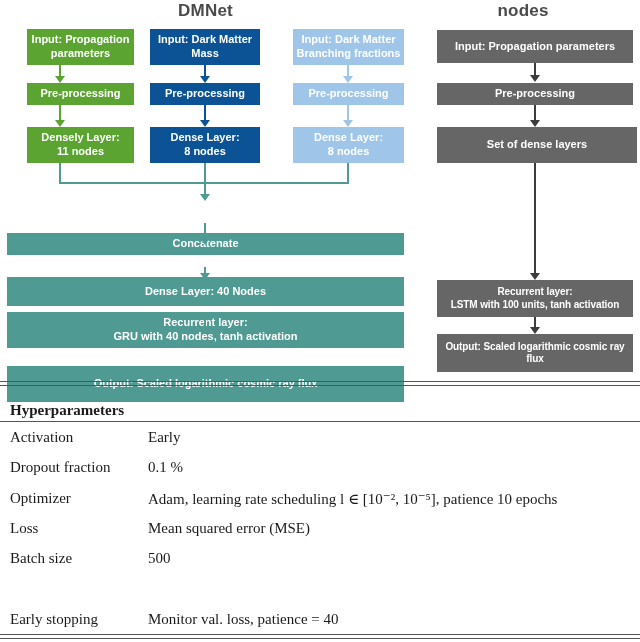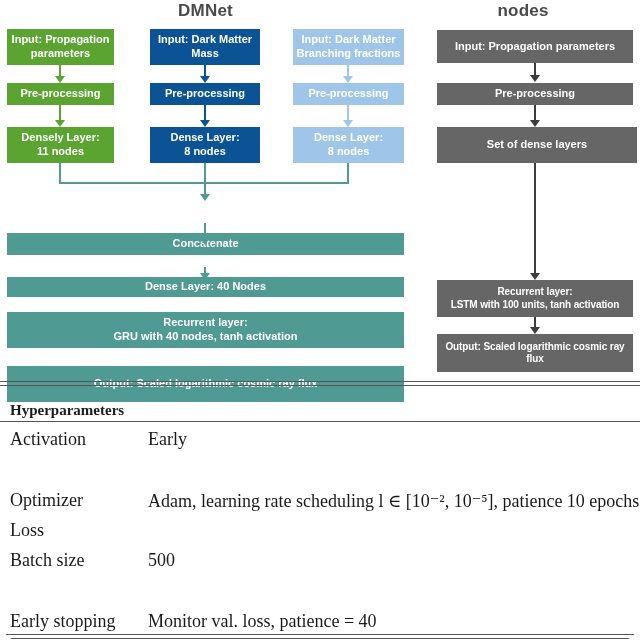--- a/index.html
+++ b/index.html
@@ -1,44 +1,44 @@
 <!DOCTYPE html>
 <html style="--green: #5ba432; --blue: #0b5394; --lightblue: #9fc5e8; --gray: #666666; --teal: #4f9a92; --arrowgray: #3c3c3c; --title: #4a4a4a; --rule: #555555;"><head>
 <meta charset="utf-8">
 <style>
   html,body{margin:0;padding:0;background:#ffffff;}
   .page{position:relative;width:640px;height:642px;background:#fff;overflow:hidden;
-        font-family:"Liberation Sans",sans-serif;border-radius:23px;}
+        font-family:"Liberation Sans",sans-serif;}
   .title{position:absolute;text-align:center;font-weight:bold;font-size:17px;
          color:var(--title,#4a4a4a);letter-spacing:.2px;}
   .box{position:absolute;display:flex;align-items:center;justify-content:center;
        text-align:center;color:#ffffff;font-weight:bold;font-size:11px;line-height:1.25;
        white-space:pre-line;padding:0 2px;box-sizing:border-box;}
   .box.sm{font-size:10px;letter-spacing:-0.1px;}
-  .green{background:var(--green,#5ba432);}
+  .green{background:var(--green,#5ba432);margin-left:20px;}
   .blue{background:var(--blue,#0b5394);}
   .lblue{background:var(--lightblue,#9fc5e8);}
   .gray{background:var(--gray,#666666);}
   .teal{background:var(--teal,#4f9a92);margin-top:32px;}
   
   .vl{position:absolute;width:2px;}
   .hl{position:absolute;height:2px;}
   .ah{position:absolute;width:0;height:0;border-left:5px solid transparent;
       border-right:5px solid transparent;border-top:7px solid #000;}
   .c-green{background:var(--green,#5ba432);} .h-green{border-top-color:var(--green,#5ba432);}
   .c-blue{background:var(--blue,#0b5394);}   .h-blue{border-top-color:var(--blue,#0b5394);}
   .c-lblue{background:var(--lightblue,#9fc5e8);} .h-lblue{border-top-color:var(--lightblue,#9fc5e8);}
   .c-teal{background:var(--teal,#4f9a92);}   .h-teal{border-top-color:var(--teal,#4f9a92);}
   .c-dgray{background:var(--arrowgray,#3c3c3c);} .h-dgray{border-top-color:var(--arrowgray,#3c3c3c);}
   
   .rule{position:absolute;left:0;width:640px;height:1px;background:var(--rule,#555555);}
   .th{position:absolute;left:10px;top:402px;font-family:"Liberation Serif","DejaVu Serif",serif;
       font-size:15px;font-weight:bold;color:#1a1a1a;}
   .trow{position:absolute;left:0;width:640px;height:18px;
-        font-family:"Liberation Serif","DejaVu Serif",serif;font-size:18px;color:#1a1a1a;}
+        font-family:"Liberation Serif","DejaVu Serif",serif;font-size:15px;color:#1a1a1a;}
   .tl{position:absolute;left:10px;white-space:nowrap;}
   .tv{position:absolute;left:148px;white-space:nowrap;}
 </style>
 </head>
 <body>
 
 <div class="page">
 
   <div class="title" style="left:7px;top:1px;width:397px;">DMNet</div>
   <div class="title" style="left:437px;top:1px;width:172px;">nodes</div>
@@ -75,21 +75,21 @@
 
   <div class="vl c-teal" style="left:59px;top:163px;height:21px;"></div>
   <div class="vl c-teal" style="left:347px;top:163px;height:21px;"></div>
   <div class="hl c-teal" style="left:59px;top:182px;width:290px;"></div>
   <div class="vl c-teal" style="left:204px;top:163px;height:31px;"></div>
   <div class="ah h-teal" style="left:200px;top:194px;"></div>
 
   <div class="box teal" style="left:7px;top:201px;width:397px;height:22px;">Concatenate</div>
   <div class="vl c-teal" style="left:204px;top:223px;height:16px;"></div>
   <div class="ah h-teal" style="left:200px;top:238px;"></div>
-  <div class="box teal" style="left:7px;top:245px;width:397px;height:20px;">Dense Layer: 40 Nodes</div>
+  <div class="box teal" style="left:7px;top:245px;width:397px;height:29px;">Dense Layer: 40 Nodes</div>
   <div class="vl c-teal" style="left:204px;top:267px;height:7px;"></div>
   <div class="ah h-teal" style="left:200px;top:273px;"></div>
   <div class="box teal" style="left:7px;top:280px;width:397px;height:36px;">Recurrent layer:
 GRU with 40 nodes, tanh activation</div>
   <div class="vl c-teal" style="left:204px;top:316px;height:12px;"></div>
   <div class="ah h-teal" style="left:200px;top:327px;"></div>
   <div class="box teal" style="left:7px;top:334px;width:397px;height:36px;">Output: Scaled logarithmic cosmic ray flux</div>
 
   <div class="box gray" style="left:437px;top:30px;width:196px;height:33px;">Input: Propagation parameters</div>
   <div class="vl c-dgray" style="left:534px;top:63px;height:13px;"></div>
@@ -109,26 +109,31 @@
 
   <div class="rule" style="top:381px;"></div>
   <div class="rule" style="top:385px;"></div>
   <div class="th">Hyperparameters</div>
   <div class="rule" style="top:421px;"></div>
 
   <div class="trow" style="top:429px;">
     <span class="tl">Activation</span>
     <span class="tv">Early</span>
   </div>
+  <div class="trow" style="top:459px;">
+    <span class="tl">Dropout fraction</span>
+    <span class="tv">0.1 %</span>
+  </div>
   <div class="trow" style="top:490px;">
     <span class="tl">Optimizer</span>
     <span class="tv">Adam, learning rate scheduling l ∈ [10⁻², 10⁻⁵], patience 10 epochs</span>
   </div>
   <div class="trow" style="top:520px;">
     <span class="tl">Loss</span>
+    <span class="tv">Mean squared error (MSE)</span>
   </div>
   <div class="trow" style="top:550px;">
     <span class="tl">Batch size</span>
     <span class="tv">500</span>
   </div>
   <div class="trow" style="top:611px;">
     <span class="tl">Early stopping</span>
     <span class="tv">Monitor val. loss, patience = 40</span>
   </div>
 

